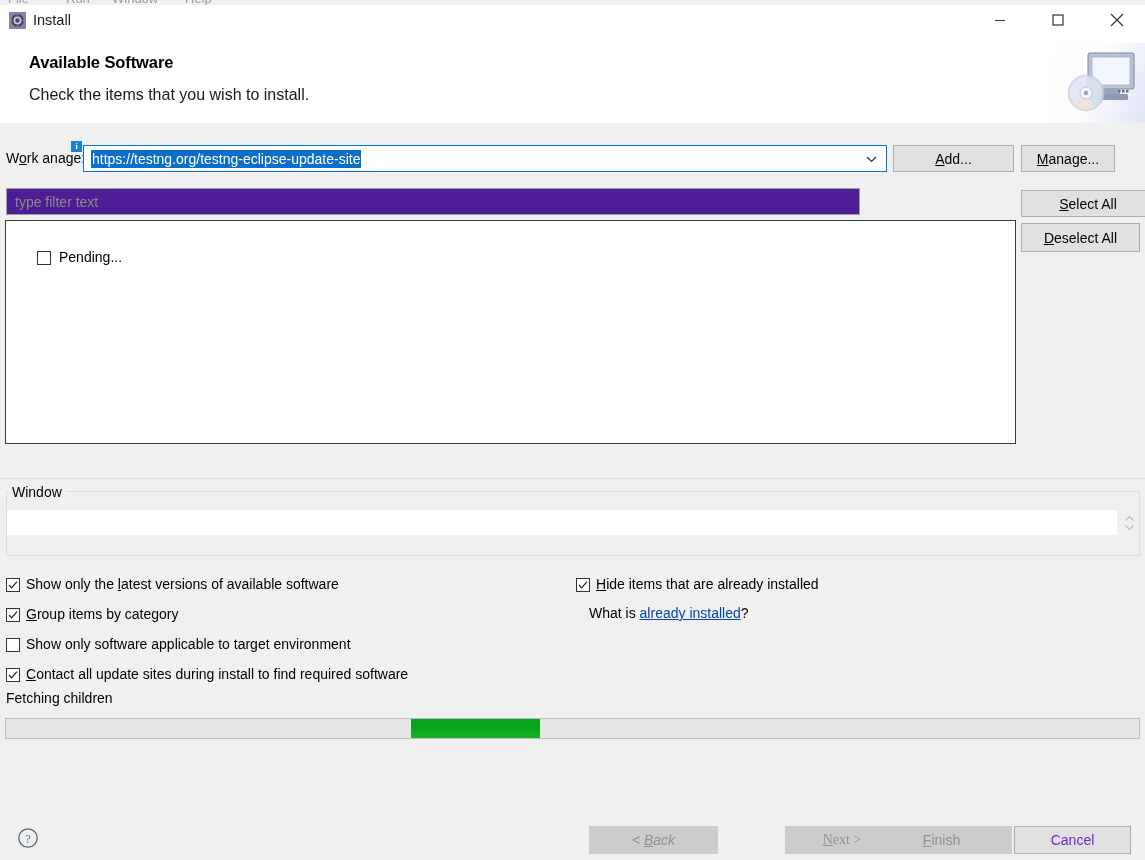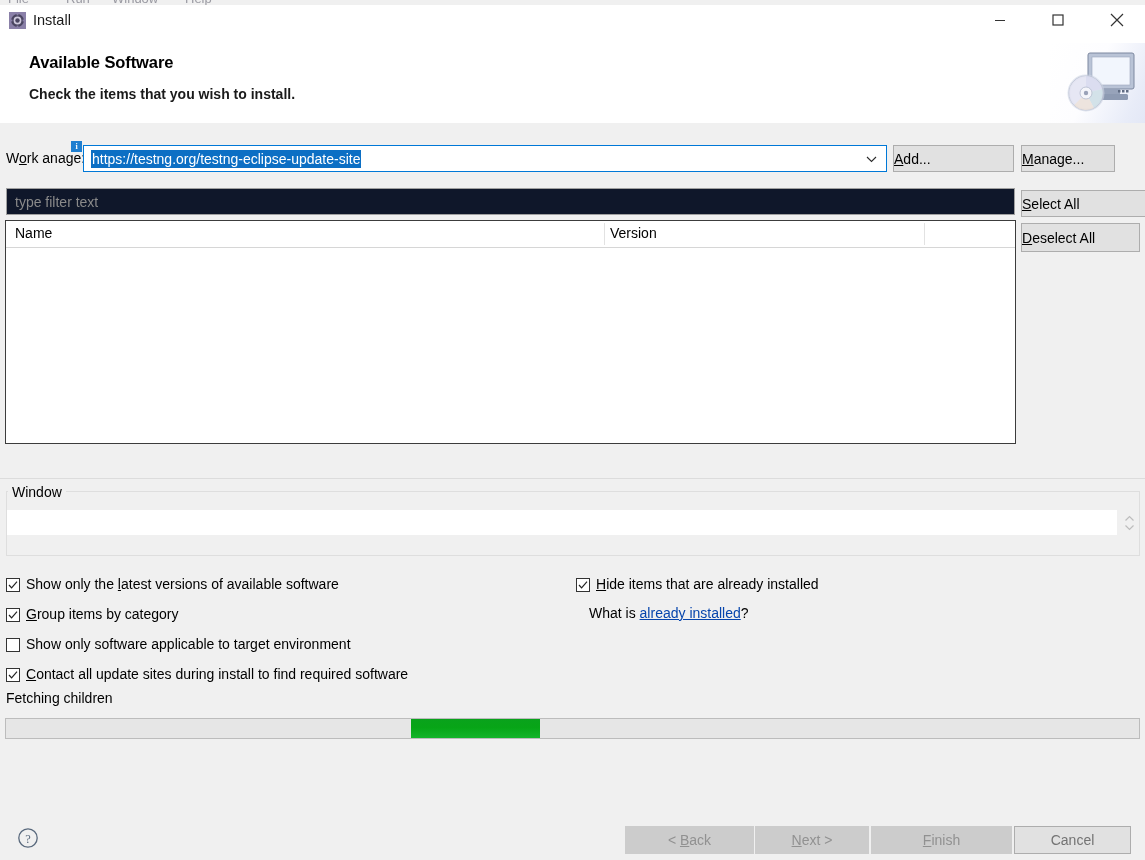--- a/index.html
+++ b/index.html
@@ -56,21 +56,21 @@
     position: absolute; left: 17px; top: 30px; width: 1145px; height: 88px;
     background: #ffffff;
     overflow: hidden;
   }
   .header .h-title {
     position: absolute; left: 12px; top: 18px;
     font-size: 16.5px; font-weight: bold; color: #000; letter-spacing: -0.1px;
   }
   .header .h-sub {
     position: absolute; left: 12px; top: 51px;
-    font-size: 14px; color: #1a1a1a; font-weight: bold;
+    font-size: 16px; color: #1a1a1a;
   }
   .header .banner {
     position: absolute; right: 0; top: 8px; width: 112px; height: 80px;
     background: linear-gradient(115deg, #ffffff 0%, #fdfdff 40%, #e8ecf8 75%, #dfe4f4 100%);
   }
   
   .body {
     position: absolute; left: 0; top: 118px; width: 1145px; height: 690px;
     background: #f0f0f0;
   }
@@ -94,32 +94,32 @@
     line-height: 18px; white-space: nowrap;
   }
   .combo .arrow {
     position: absolute; right: 6px; top: 0; bottom: 0;
     width: 18px; display: flex; align-items: center; justify-content: center;
   }
   .btn {
     position: absolute;
     background: #e1e1e1; border: 1px solid #adadad; box-sizing: border-box;
     font-size: 14px; color: #000;
-    display: flex; align-items: center; justify-content: flex-start;
+    display: flex; align-items: center; justify-content: center;
     font-family: "Liberation Sans", sans-serif;
   }
   .btn.add    { left: 893px; top: 22px; width: 121px; height: 27px; }
   .btn.manage { left: 1021px; top: 22px; width: 94px; height: 27px; }
   .btn.selall { left: 1021px; top: 67px; width: 134px; height: 27px; }
   .btn.deselall { left: 1021px; top: 100px; width: 119px; height: 29px; }
   u { text-decoration: underline; }
   
   .filter {
-    position: absolute; left: 6px; top: 65px; width: 1009px; height: 27px;
-    background: #0f172a; border: 1px solid #a0a0a0; box-sizing: border-box;
+    position: absolute; left: 6px; top: 65px; width: 854px; height: 27px;
+    background: #4c1d95; border: 1px solid #a0a0a0; box-sizing: border-box;
   }
   .filter .ph {
     position: absolute; left: 8px; top: 4px; font-size: 14px; color: #8a8a8a;
     line-height: 18px;
   }
   
   .tree {
     position: absolute; left: 5px; top: 97px; width: 1011px; height: 224px;
     background: #fff; border: 1px solid #3c3c3c; box-sizing: border-box;
   }
@@ -211,23 +211,23 @@
   .help-icon {
     position: absolute; left: 17px; top: 14px; width: 22px; height: 22px;
   }
   .fbtn {
     position: absolute; top: 13px; height: 28px;
     border: 1px solid #c4c4c4; box-sizing: border-box;
     font-size: 14px;
     display: flex; align-items: center; justify-content: center;
   }
   .fbtn.disabled { background: #cccccc; border-color: #cccccc; color: #919191; }
-  .fbtn.enabled  { background: #e1e1e1; border-color: #adadad; color: #737373; }
-  .fbtn.back   { left: 625px; width: 129px; }
-  .fbtn.next   { left: 755px; width: 114px; }
+  .fbtn.enabled  { background: #e1e1e1; border-color: #adadad; color: #6d28d9; }
+  .fbtn.back   { left: 589px; width: 129px; font-style: italic; }
+  .fbtn.next   { left: 785px; width: 114px; font-family: Liberation Serif, serif; }
   .fbtn.finish { left: 871px; width: 141px; }
   .fbtn.cancel { left: 1014px; width: 117px; }
 </style>
 </head>
 <body>
 
 <div class="menu-remnant">
   <span class="mi" style="left:8px">File</span>
   <span class="mi" style="left:66px">Run</span>
   <span class="mi" style="left:112px">Window</span>
@@ -322,25 +322,23 @@
       </div>
     <div class="btn deselall">
         <span><span></span><u>D</u><span>eselect All</span></span>
       </div>
 
     <div class="filter">
       <span class="ph">type filter text</span>
     </div>
 
     <div class="tree">
-      <div class="tree-head">
-        <span class="col name">Name</span>
-        <span class="col version">Version</span>
-        <span class="div d1"></span>
-        <span class="div d2"></span>
+      <div class="tree-row">
+        <span class="cb"></span>
+        <span class="txt">Pending...</span>
       </div>
     </div>
 
     <div class="sep"></div>
 
     <div class="details"></div>
     <div class="details-legend">Window</div>
     <div class="details-field"></div>
     <div class="details-spin">
       <svg width="11" height="18" viewBox="0 0 11 18">

